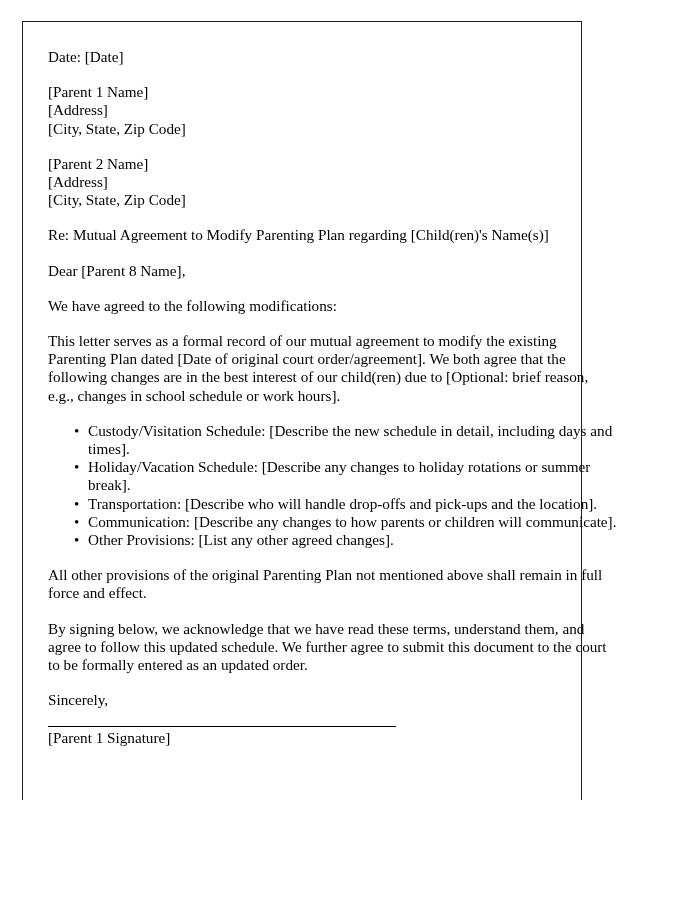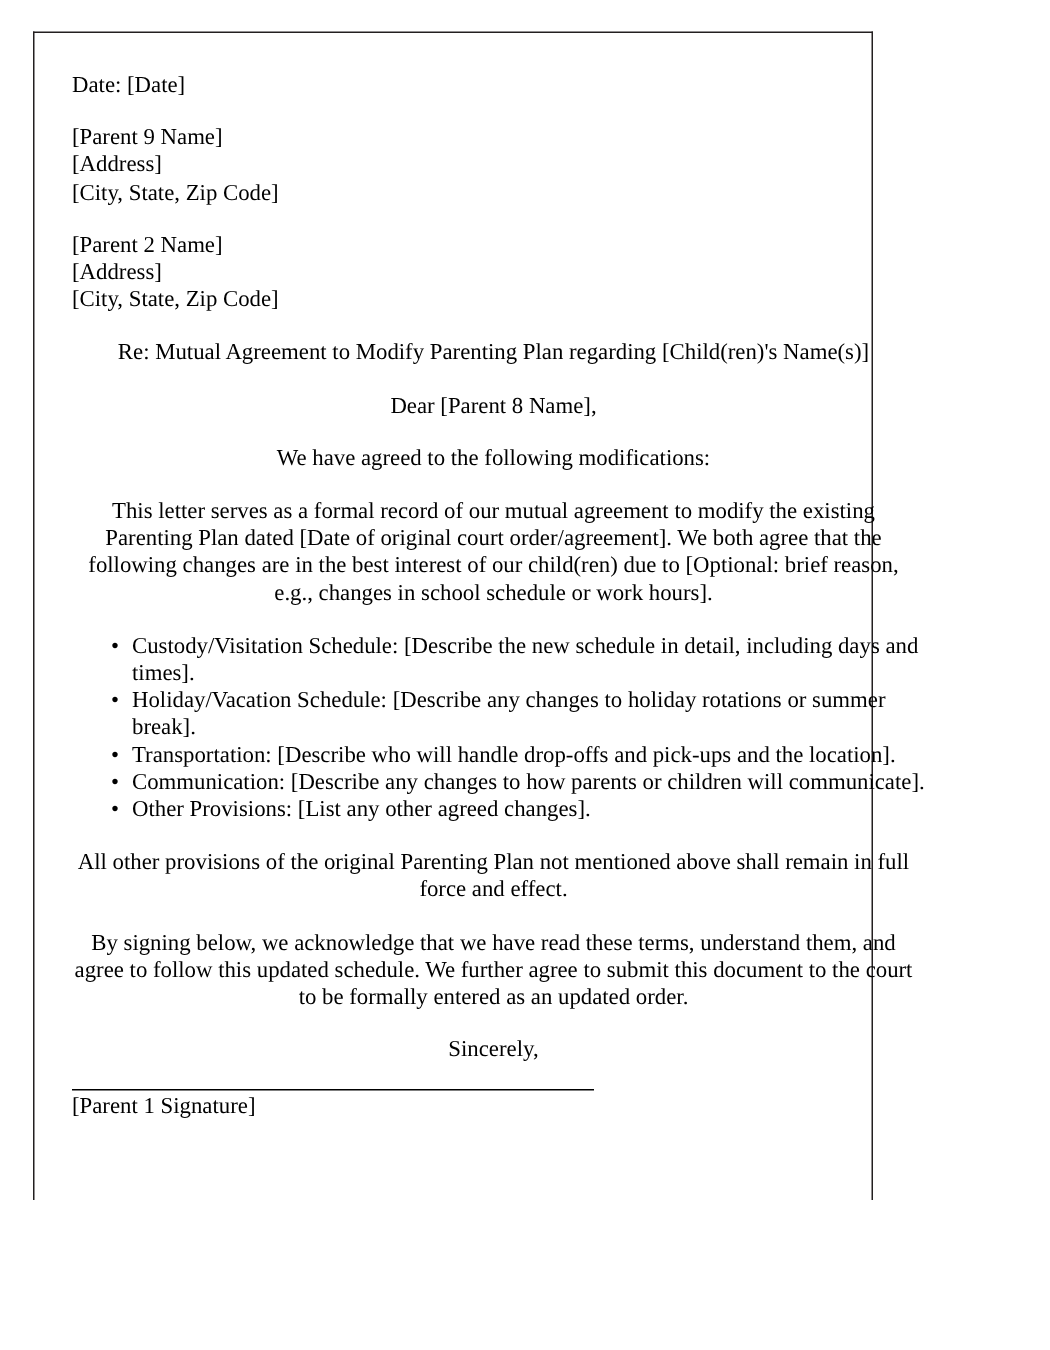--- a/index.html
+++ b/index.html
@@ -46,21 +46,21 @@
     margin-bottom: 0;
   }
 
   .line {
     display: block;
     white-space: pre;
   }
 
   p.para {
     margin: 0 16px 17px 0;
-    text-align: center;
+    text-align: left;
   }
 
   ul.mods {
     list-style: none;
     margin: 0 0 17px 0;
     padding: 0;
   }
   ul.mods > li {
     position: relative;
     padding-left: 40px;
@@ -95,21 +95,21 @@
 <body>
 
 <div id="page-frame">
   <div id="letter-body">
 
     <div class="block">
       <span class="line">Date: [Date]</span>
     </div>
 
     <div class="block">
-      <span class="line">[Parent 9 Name]</span>
+      <span class="line">[Parent 1 Name]</span>
       <span class="line">[Address]</span>
       <span class="line">[City, State, Zip Code]</span>
     </div>
 
     <div class="block">
       <span class="line">[Parent 2 Name]</span>
       <span class="line">[Address]</span>
       <span class="line">[City, State, Zip Code]</span>
     </div>
 

